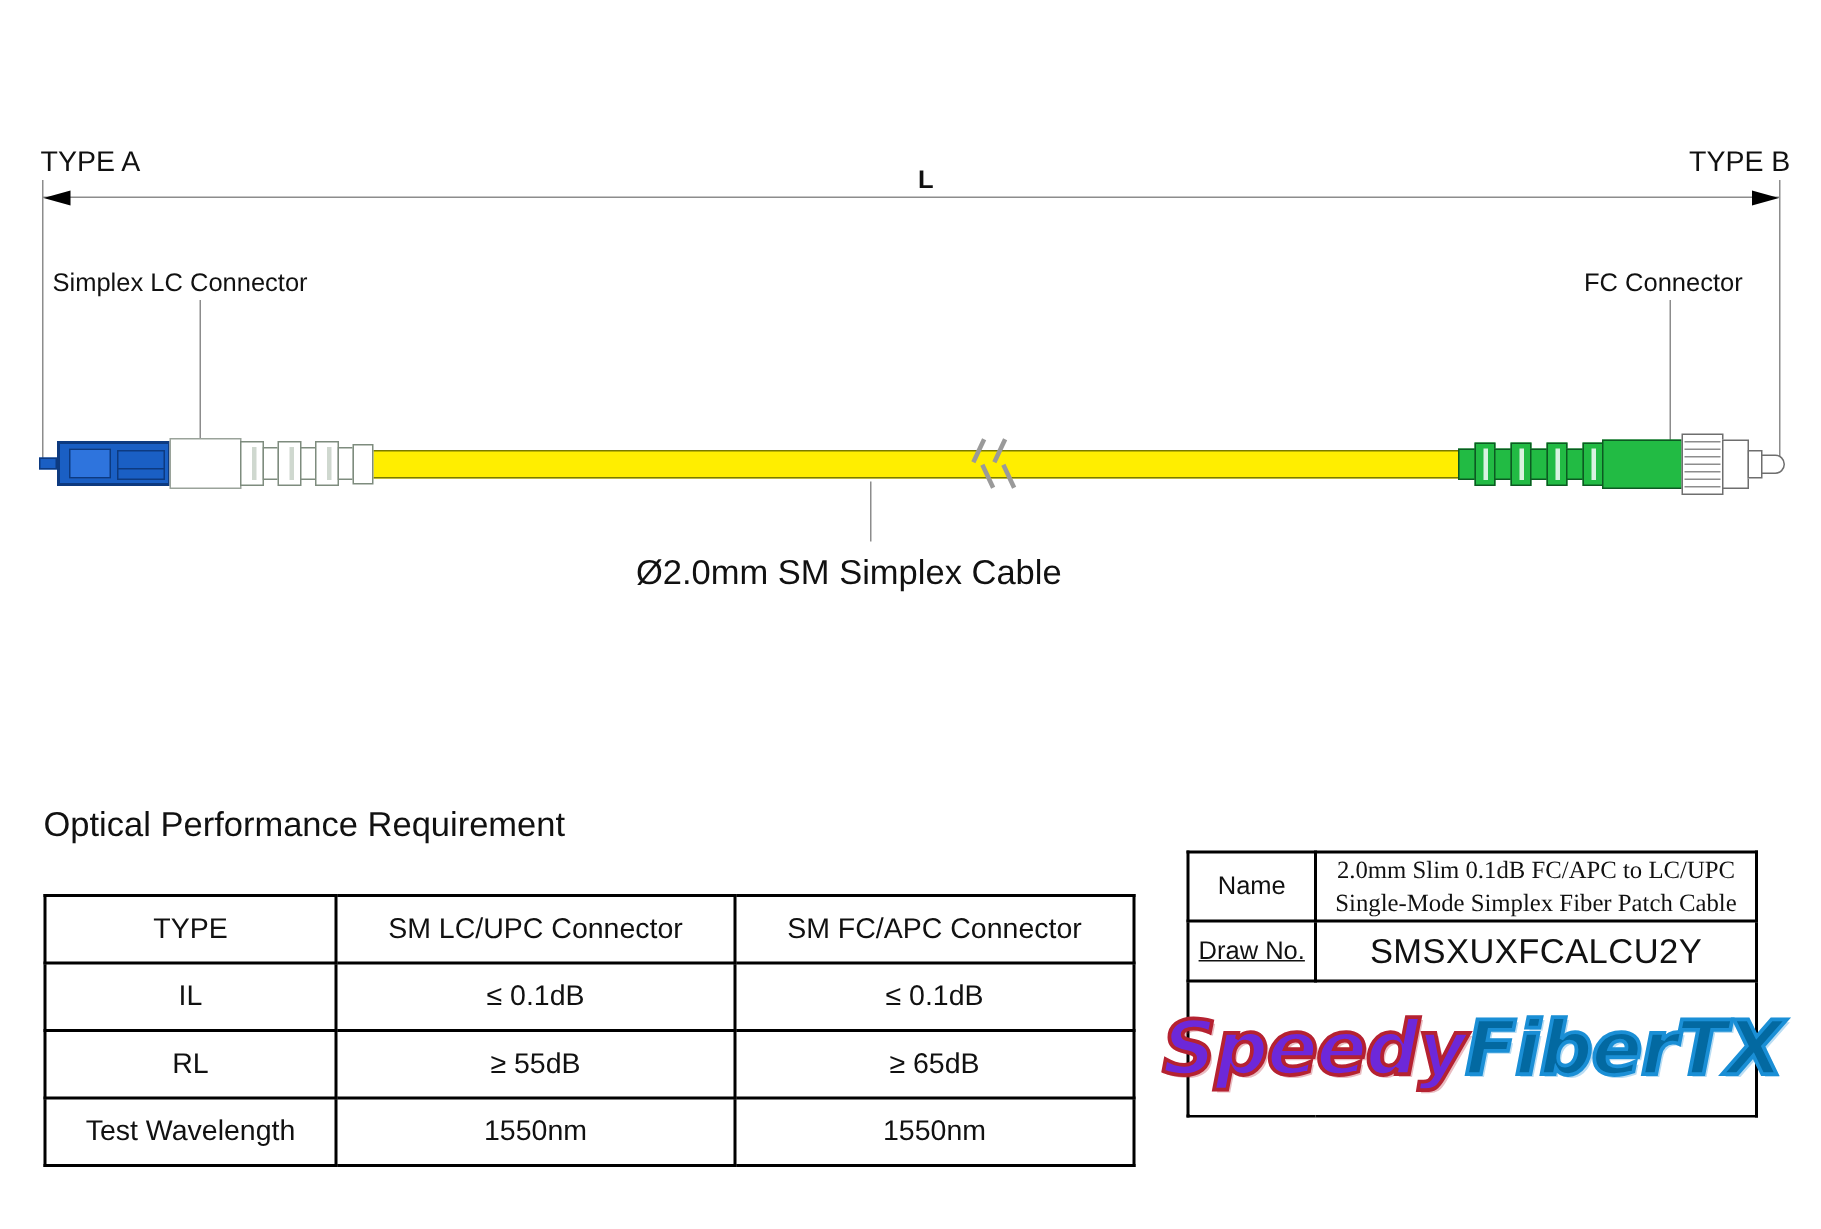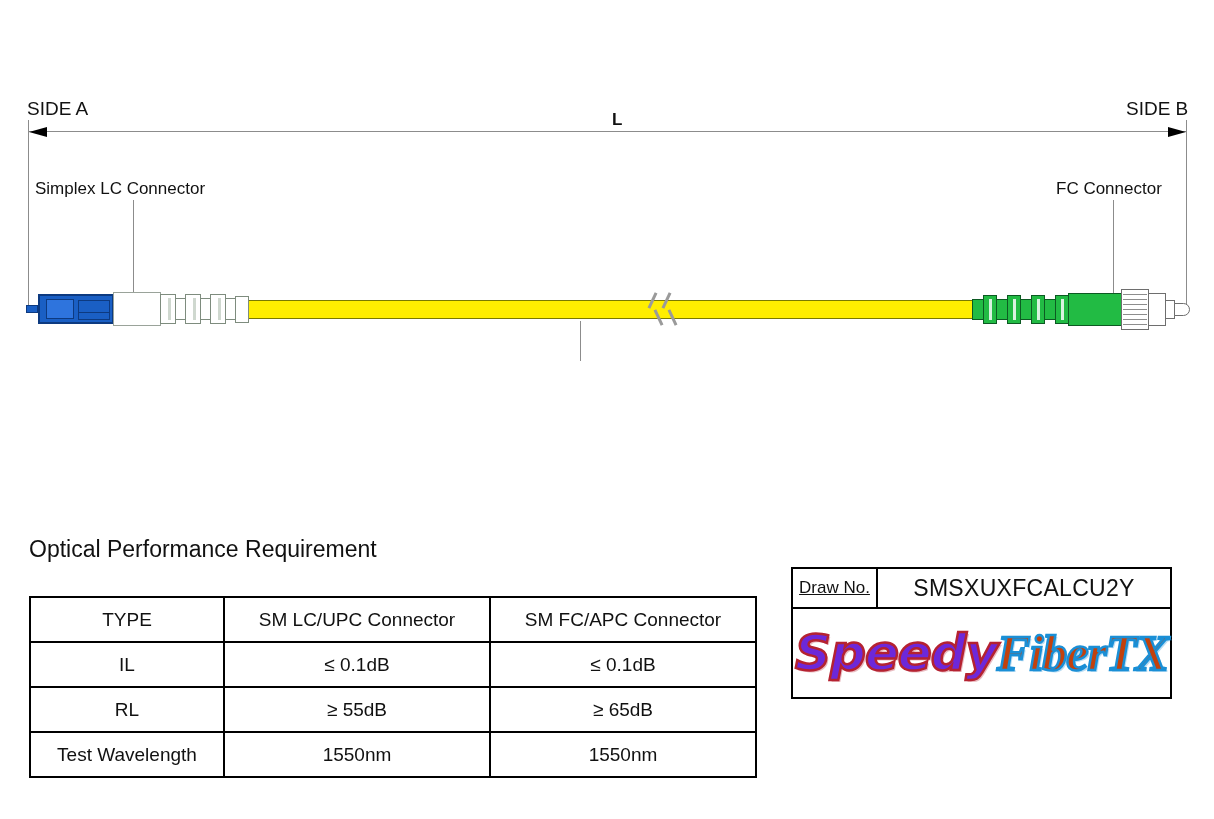--- a/index.html
+++ b/index.html
@@ -229,33 +229,32 @@
     letter-spacing: -1px;
     line-height: 1;
     white-space: nowrap;
   }
   .logo-a {
     color: #6d28d9;
     -webkit-text-stroke: 2.5px #b52231;
     text-shadow: 2px 2px 0 rgba(181,34,49,0.30);
   }
   .logo-b {
-    color: #c2410c;
+    color: #0369a1;
     -webkit-text-stroke: 2.5px #1a8fd6;
     text-shadow: 2px 2px 0 rgba(26,143,214,0.30);
-    font-family: Liberation Serif, serif;
   }
 </style>
 </head>
 <body>
 
 <div class="stage">
 
-  <div class="txt side-label" style="left:27px; top:98px;">SIDE A</div>
-  <div class="txt side-label" style="left:1126px; top:98px;">SIDE B</div>
+  <div class="txt side-label" style="left:27px; top:98px;">TYPE A</div>
+  <div class="txt side-label" style="left:1126px; top:98px;">TYPE B</div>
 
   <div class="txt dim-letter" style="left:612px; top:110px;">L</div>
 
   <div class="ext-line" style="left:28px; top:120px; height:190px;"></div>
   <div class="ext-line" style="left:1186px; top:120px; height:190px;"></div>
 
   <div class="dim-line" style="left:28px; top:131px; width:1158px; height:1px;"></div>
   <div class="arrow arrow-left" style="left:29px; top:127px;"></div>
   <div class="arrow arrow-right" style="left:1168px; top:127px;"></div>
 
@@ -319,20 +318,21 @@
   <div class="fc-nut-rib" style="left:1123px; top:309px; width:24px;"></div>
   <div class="fc-nut-rib" style="left:1123px; top:314px; width:24px;"></div>
   <div class="fc-nut-rib" style="left:1123px; top:319px; width:24px;"></div>
   <div class="fc-nut-rib" style="left:1123px; top:324px; width:24px;"></div>
 
   <div class="fc-shell" style="left:1148px; top:293px; width:18px; height:33px;"></div>
   <div class="fc-key" style="left:1165px; top:300px; width:10px; height:19px;"></div>
   <div class="fc-tip" style="left:1174px; top:303px; width:16px; height:13px;"></div>
 
   <div class="leader" style="left:580px; top:321px; height:40px;"></div>
+  <div class="txt cable-caption" style="left:424px; top:368px;">Ø2.0mm SM Simplex Cable</div>
 
   <div class="txt section-title" style="left:29px; top:536px;">Optical Performance Requirement</div>
 
   <table class="perf-table" style="left:29px; top:567px; width:726px;margin-top:29px;">
     <colgroup>
       <col style="width:194px">
       <col style="width:266px">
       <col style="width:266px">
     </colgroup>
     <tbody>
@@ -359,20 +359,27 @@
     </tbody>
   </table>
 
   <table class="title-block" style="left:791px; top:567px; width:379px;">
     <colgroup>
       <col style="width:85px">
       <col style="width:294px">
     </colgroup>
     <tbody>
       <tr>
+        <td class="tb-key">Name</td>
+        <td class="tb-name-val">
+          <div>2.0mm Slim 0.1dB FC/APC to LC/UPC</div>
+          <div>Single-Mode Simplex Fiber Patch Cable</div>
+        </td>
+      </tr>
+      <tr>
         <td class="tb-key" style="height:38px;text-decoration:underline;">Draw No.</td>
         <td class="tb-drawno-val">SMSXUXFCALCU2Y</td>
       </tr>
       <tr>
         <td class="tb-logo-cell" colspan="2">
           <div class="logo-wrap">
             <span class="logo-text logo-a">Speedy</span>
               <span class="logo-text logo-b">FiberTX</span>
           </div>
         </td>

